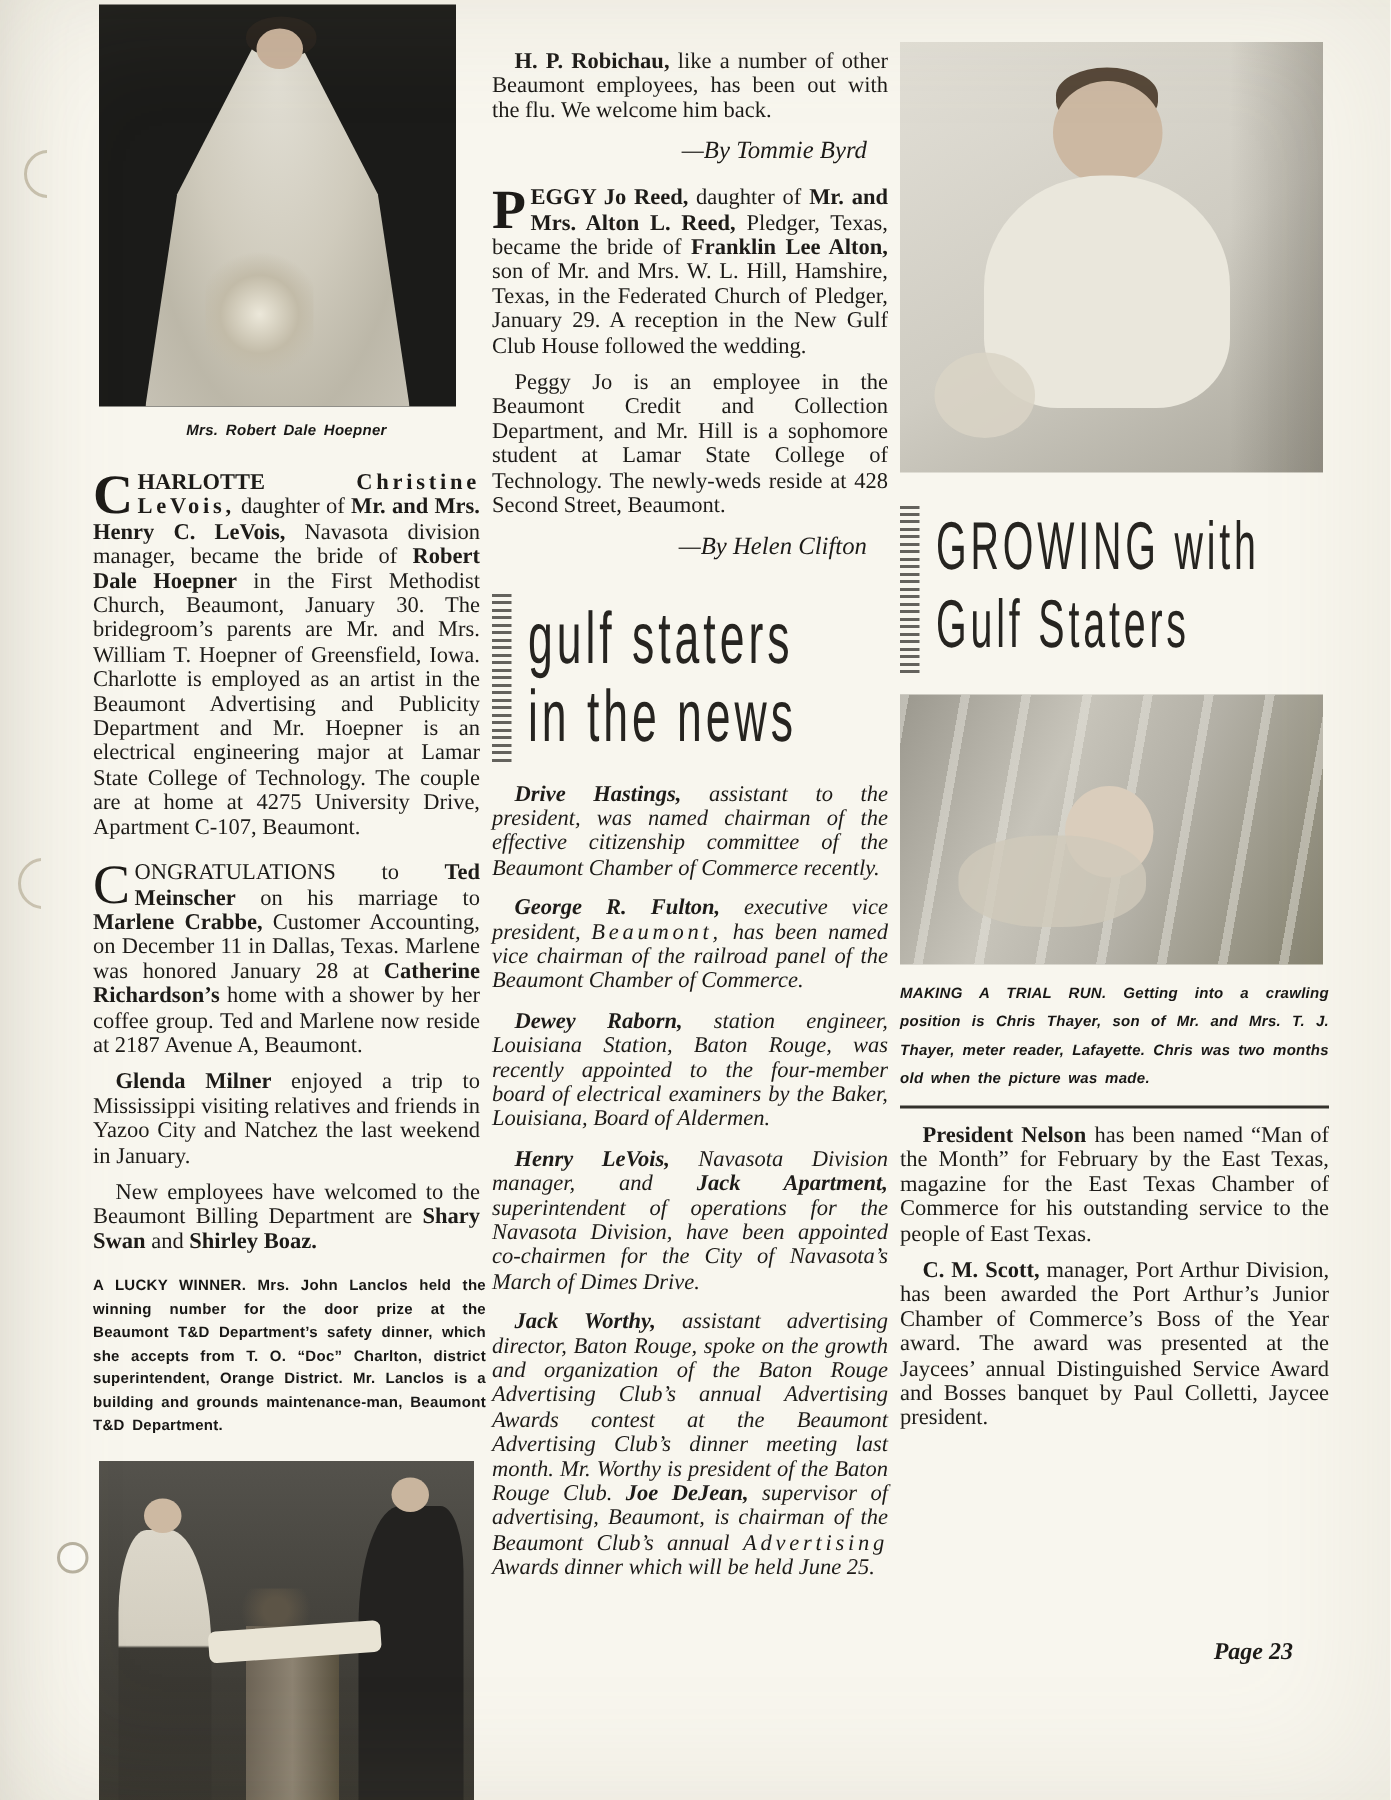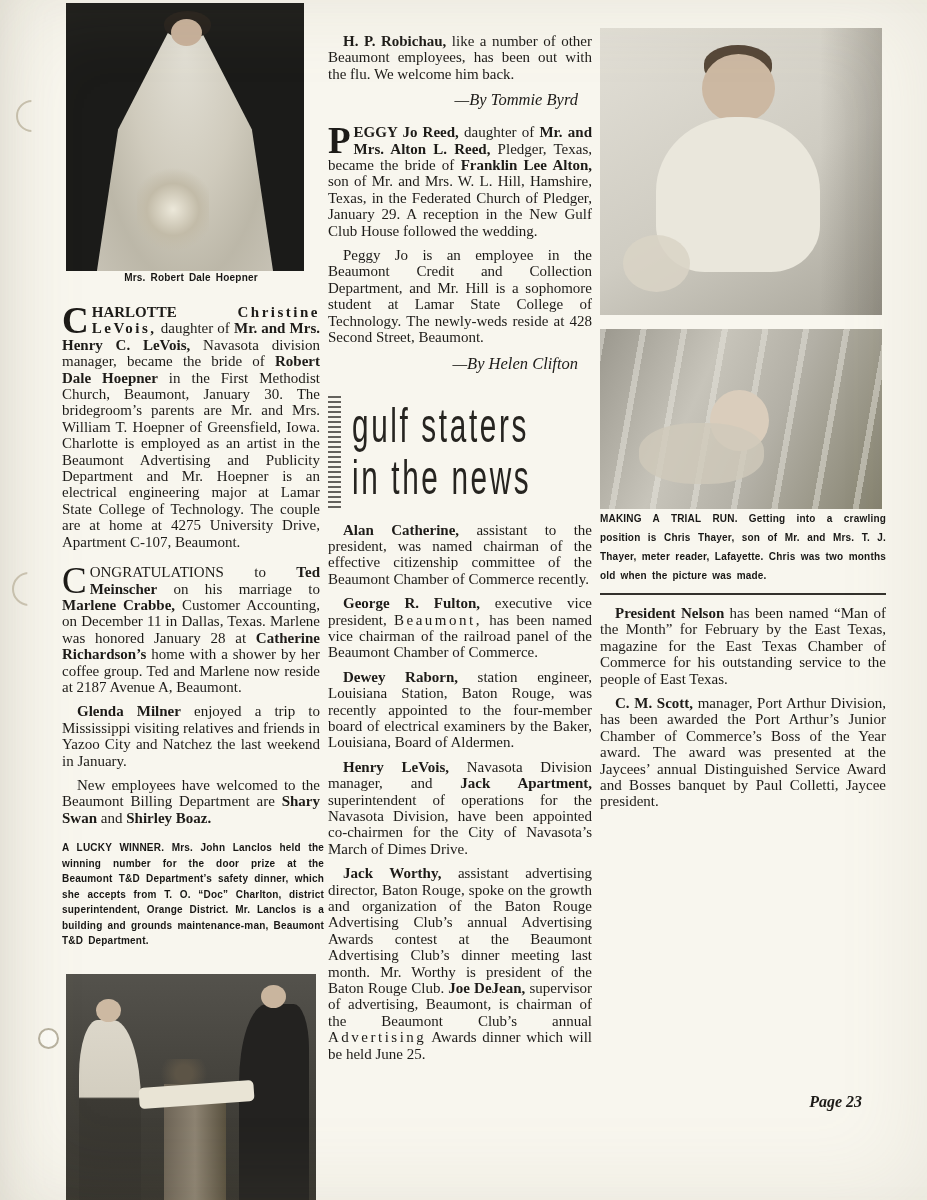--- a/index.html
+++ b/index.html
@@ -90,21 +90,21 @@
 
   .page-number{position:absolute; left:770px; top:1093px; width:92px;
     font-weight:bold; font-style:italic; font-size:16px; text-align:right;}
 
   
   .hole{position:absolute; border-radius:50%;}
   .hole-1{left:16px; top:100px; width:28px; height:28px; border:2px solid #ccc5b2; clip-path:inset(0 52% 0 0); background:rgba(0,0,0,0);}
   .hole-2{left:12px; top:572px; width:30px; height:30px; border:2px solid #cfc8b6; clip-path:inset(0 55% 0 0); background:rgba(0,0,0,0);}
   .hole-3{left:38px; top:1028px; width:17px; height:17px; background:#fcfbf6; border:2px solid #b8b2a0;}
 
-  .mt6{margin-top:0;} .mt10{} .mt14{margin-top:14px;} .mt20{margin-top:20px;}
+  .mt6{margin-top:0;} .mt10{margin-top:10px;font-style:italic;} .mt14{margin-top:14px;} .mt20{margin-top:20px;}
 </style>
 </head>
 <body>
 
 <div class="page">
 
   <div class="hole hole-1"></div>
   <div class="hole hole-2"></div>
   <div class="hole hole-3"></div>
 
@@ -145,36 +145,41 @@
     <p class="body"><span class="dropcap dc-b">P</span><span><b>EGGY Jo Reed,</b><span> daughter of </span><b>Mr. and Mrs. Alton L. Reed,</b><span> Pledger, Texas, became the bride of </span><b>Franklin Lee Alton,</b><span> son of Mr. and Mrs. W. L. Hill, Hamshire, Texas, in the Federated Church of Pledger, January 29. A reception in the New Gulf Club House followed the wedding.</span></span></p>
     <p class="body ind"><span><span>Peggy Jo is an employee in the Beaumont Credit and Collection Department, and Mr. Hill is a sophomore student at Lamar State College of Technology. The newly-weds reside at 428 Second Street, Beaumont.</span></span></p>
     <div class="byline">—By Helen Clifton</div>
 
     <div class="heading-block">
       <div class="deco-bar"></div>
       <div class="h-line h-gulf"><span>gulf staters</span></div>
       <div class="h-line h-gulf"><span>in the news</span></div>
     </div>
 
-    <p class="body ind mt10"><span><b>Alan Catherine,</b><span> assistant to the president, was named chairman of the effective citizenship committee of the Beaumont Chamber of Commerce recently.</span></span></p>
+    <p class="body ind mt10"><span><b>Drive Hastings,</b><span> assistant to the president, was named chairman of the effective citizenship committee of the Beaumont Chamber of Commerce recently.</span></span></p>
     <p class="body ind mt10"><span><b>George R. Fulton,</b><span> executive vice president, </span><span style="letter-spacing: 2.5px;">Beaumont,</span><span> has been named vice chairman of the railroad panel of the Beaumont Chamber of Commerce.</span></span></p>
     <p class="body ind mt10"><span><b>Dewey Raborn,</b><span> station engineer, Louisiana Station, Baton Rouge, was recently appointed to the four-member board of electrical examiners by the Baker, Louisiana, Board of Aldermen.</span></span></p>
     <p class="body ind mt10"><span><b>Henry LeVois,</b><span> Navasota Division manager, and </span><b>Jack Apartment,</b><span> superintendent of operations for the Navasota Division, have been appointed co-chairmen for the City of Navasota’s March of Dimes Drive.</span></span></p>
     <p class="body ind mt10"><span><b>Jack Worthy,</b><span> assistant advertising director, Baton Rouge, spoke on the growth and organization of the Baton Rouge Advertising Club’s annual Advertising Awards contest at the Beaumont Advertising Club’s dinner meeting last month. Mr. Worthy is president of the Baton Rouge Club. </span><b>Joe DeJean,</b><span> supervisor of advertising, Beaumont, is chairman of the Beaumont Club’s annual </span><span style="letter-spacing: 2.5px;">Advertising</span><span> Awards dinner which will be held June 25.</span></span></p>
   </div>
 
   <div class="col col-right">
     <div class="photo photo-baby1">
       <div class="b1-shadow"></div>
       <div class="b1-hair"></div>
       <div class="b1-head"></div>
       <div class="b1-dress"></div>
       <div class="b1-toy"></div>
     </div>
 
+    <div class="heading-block">
+      <div class="deco-bar"></div>
+      <div class="h-line h-grow"><span>GROWING with</span></div>
+      <div class="h-line h-grow"><span>Gulf Staters</span></div>
+    </div>
 
     <div class="photo photo-crib mt14">
       <div class="c-head"></div>
       <div class="c-body"></div>
     </div>
     <div class="pcaption cap-air mt10">MAKING A TRIAL RUN. Getting into a crawling position is Chris Thayer, son of Mr. and Mrs. T. J. Thayer, meter reader, Lafayette. Chris was two months old when the picture was made.</div>
 
     <div class="rule"></div>
 
     <p class="body ind"><span><b>President Nelson</b><span> has been named “Man of the Month” for February by the East Texas, magazine for the East Texas Chamber of Commerce for his outstanding service to the people of East Texas.</span></span></p>

